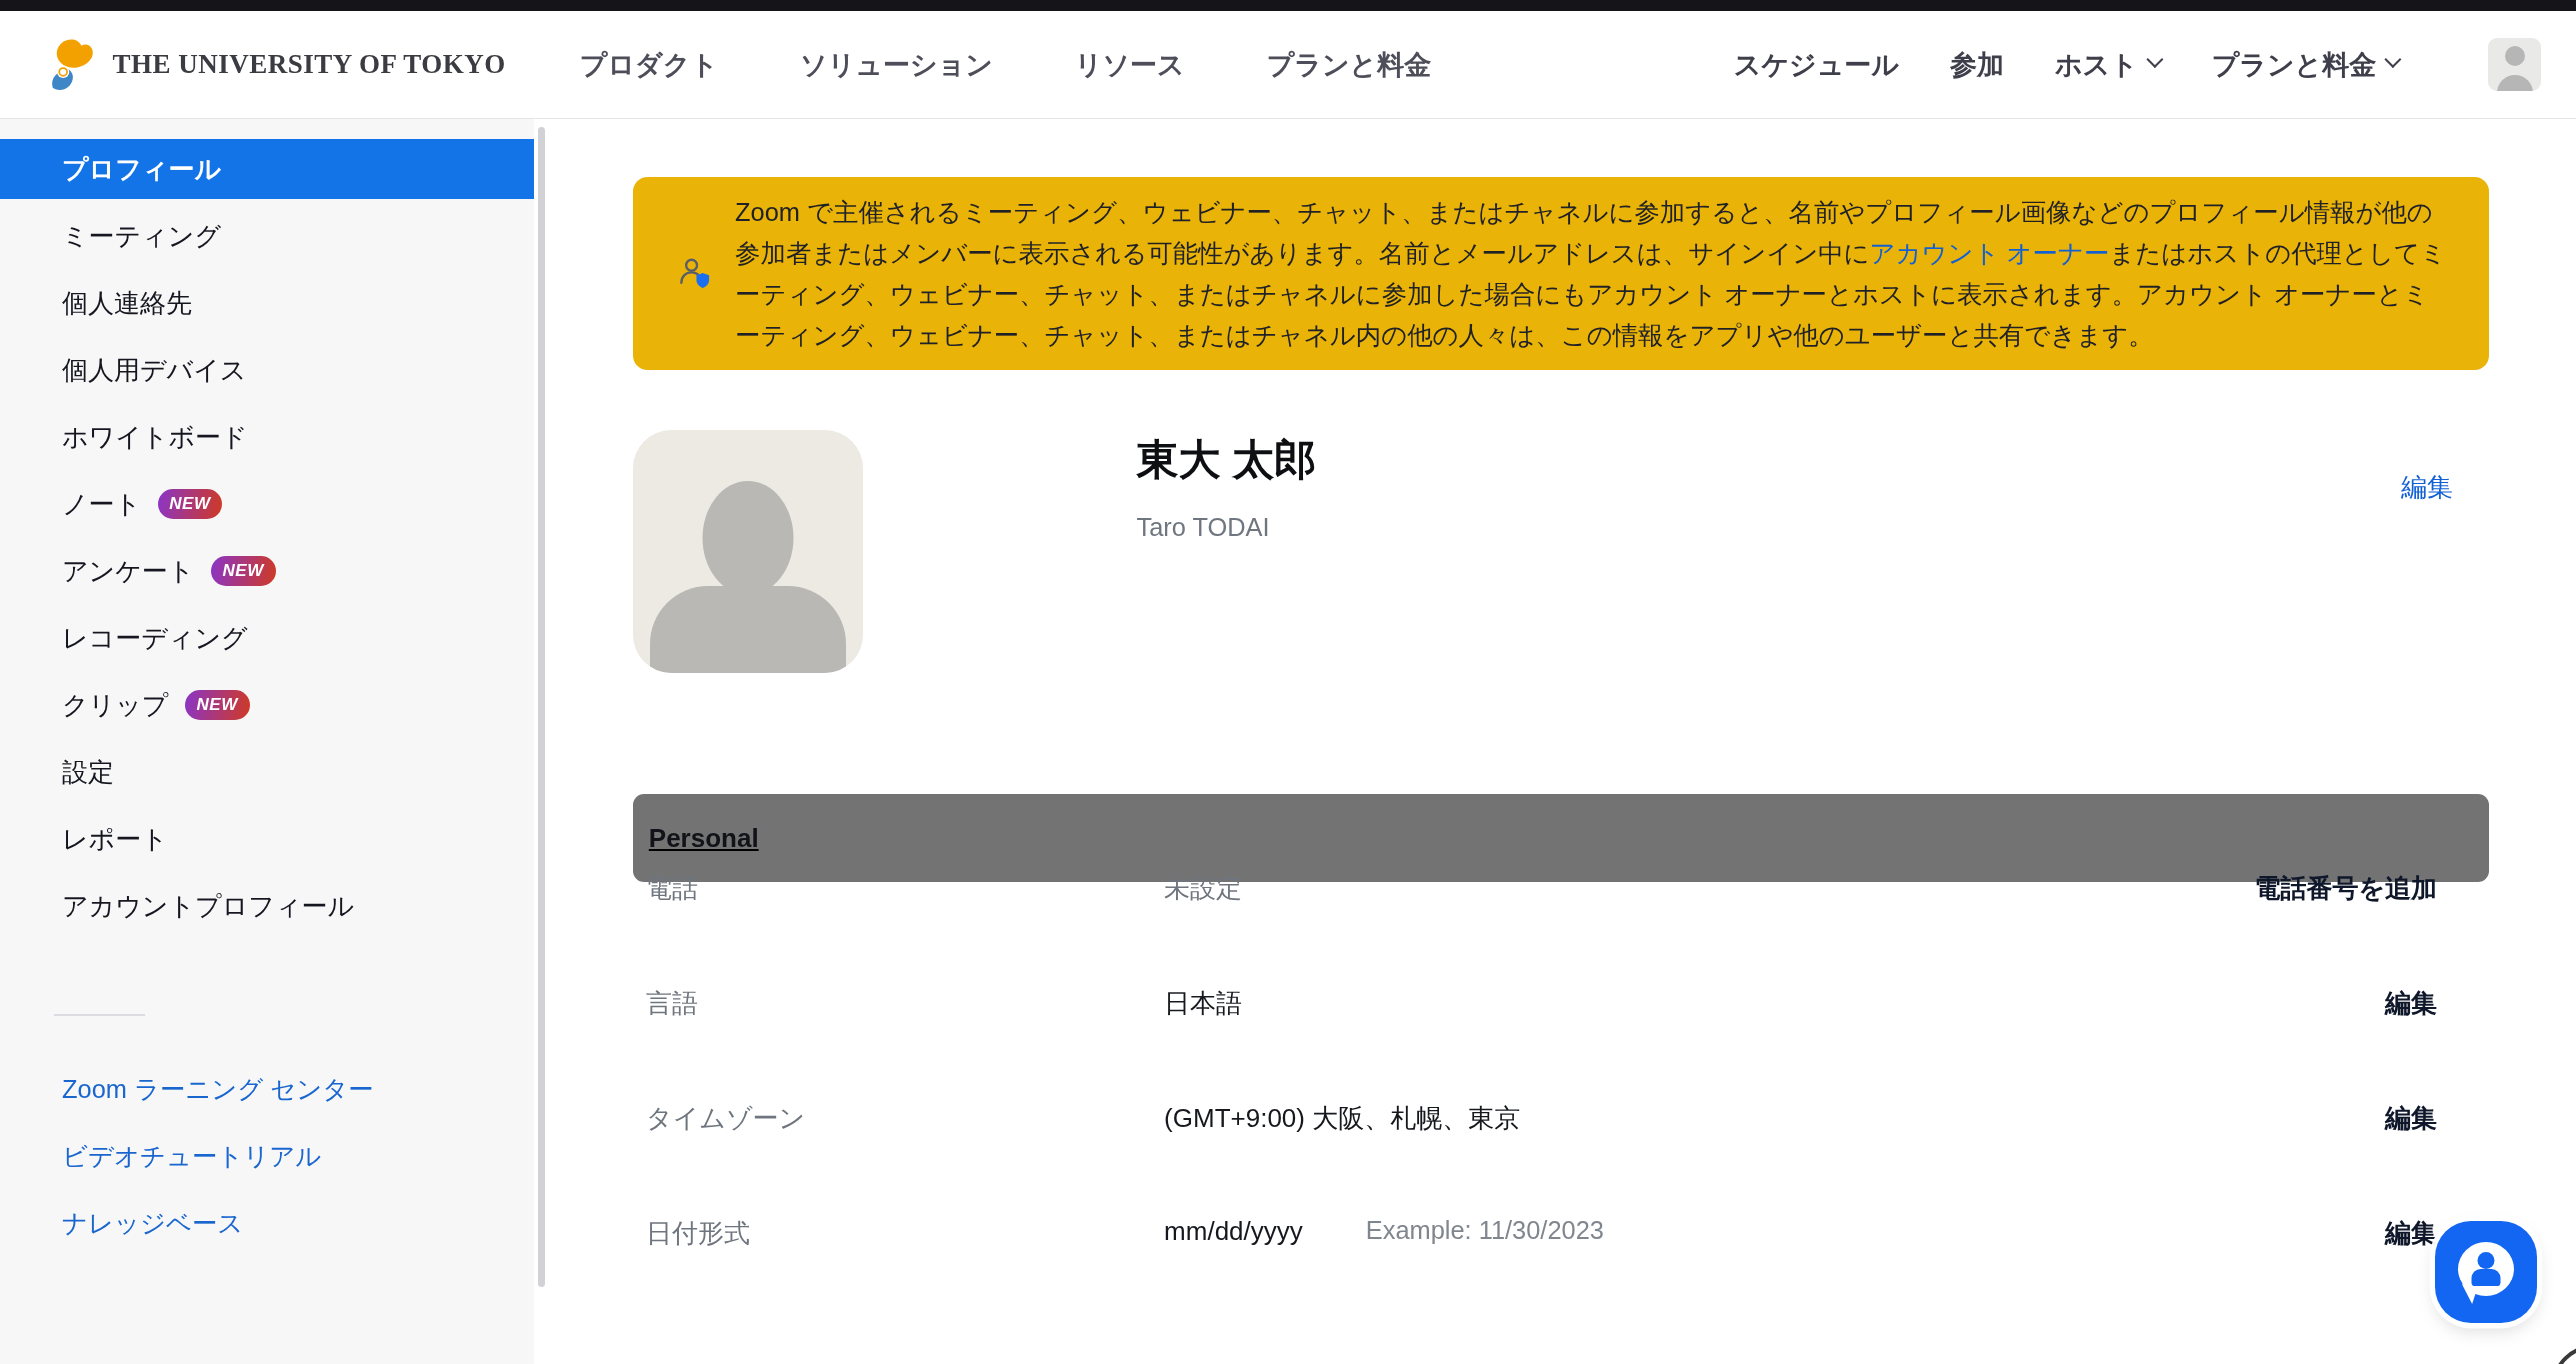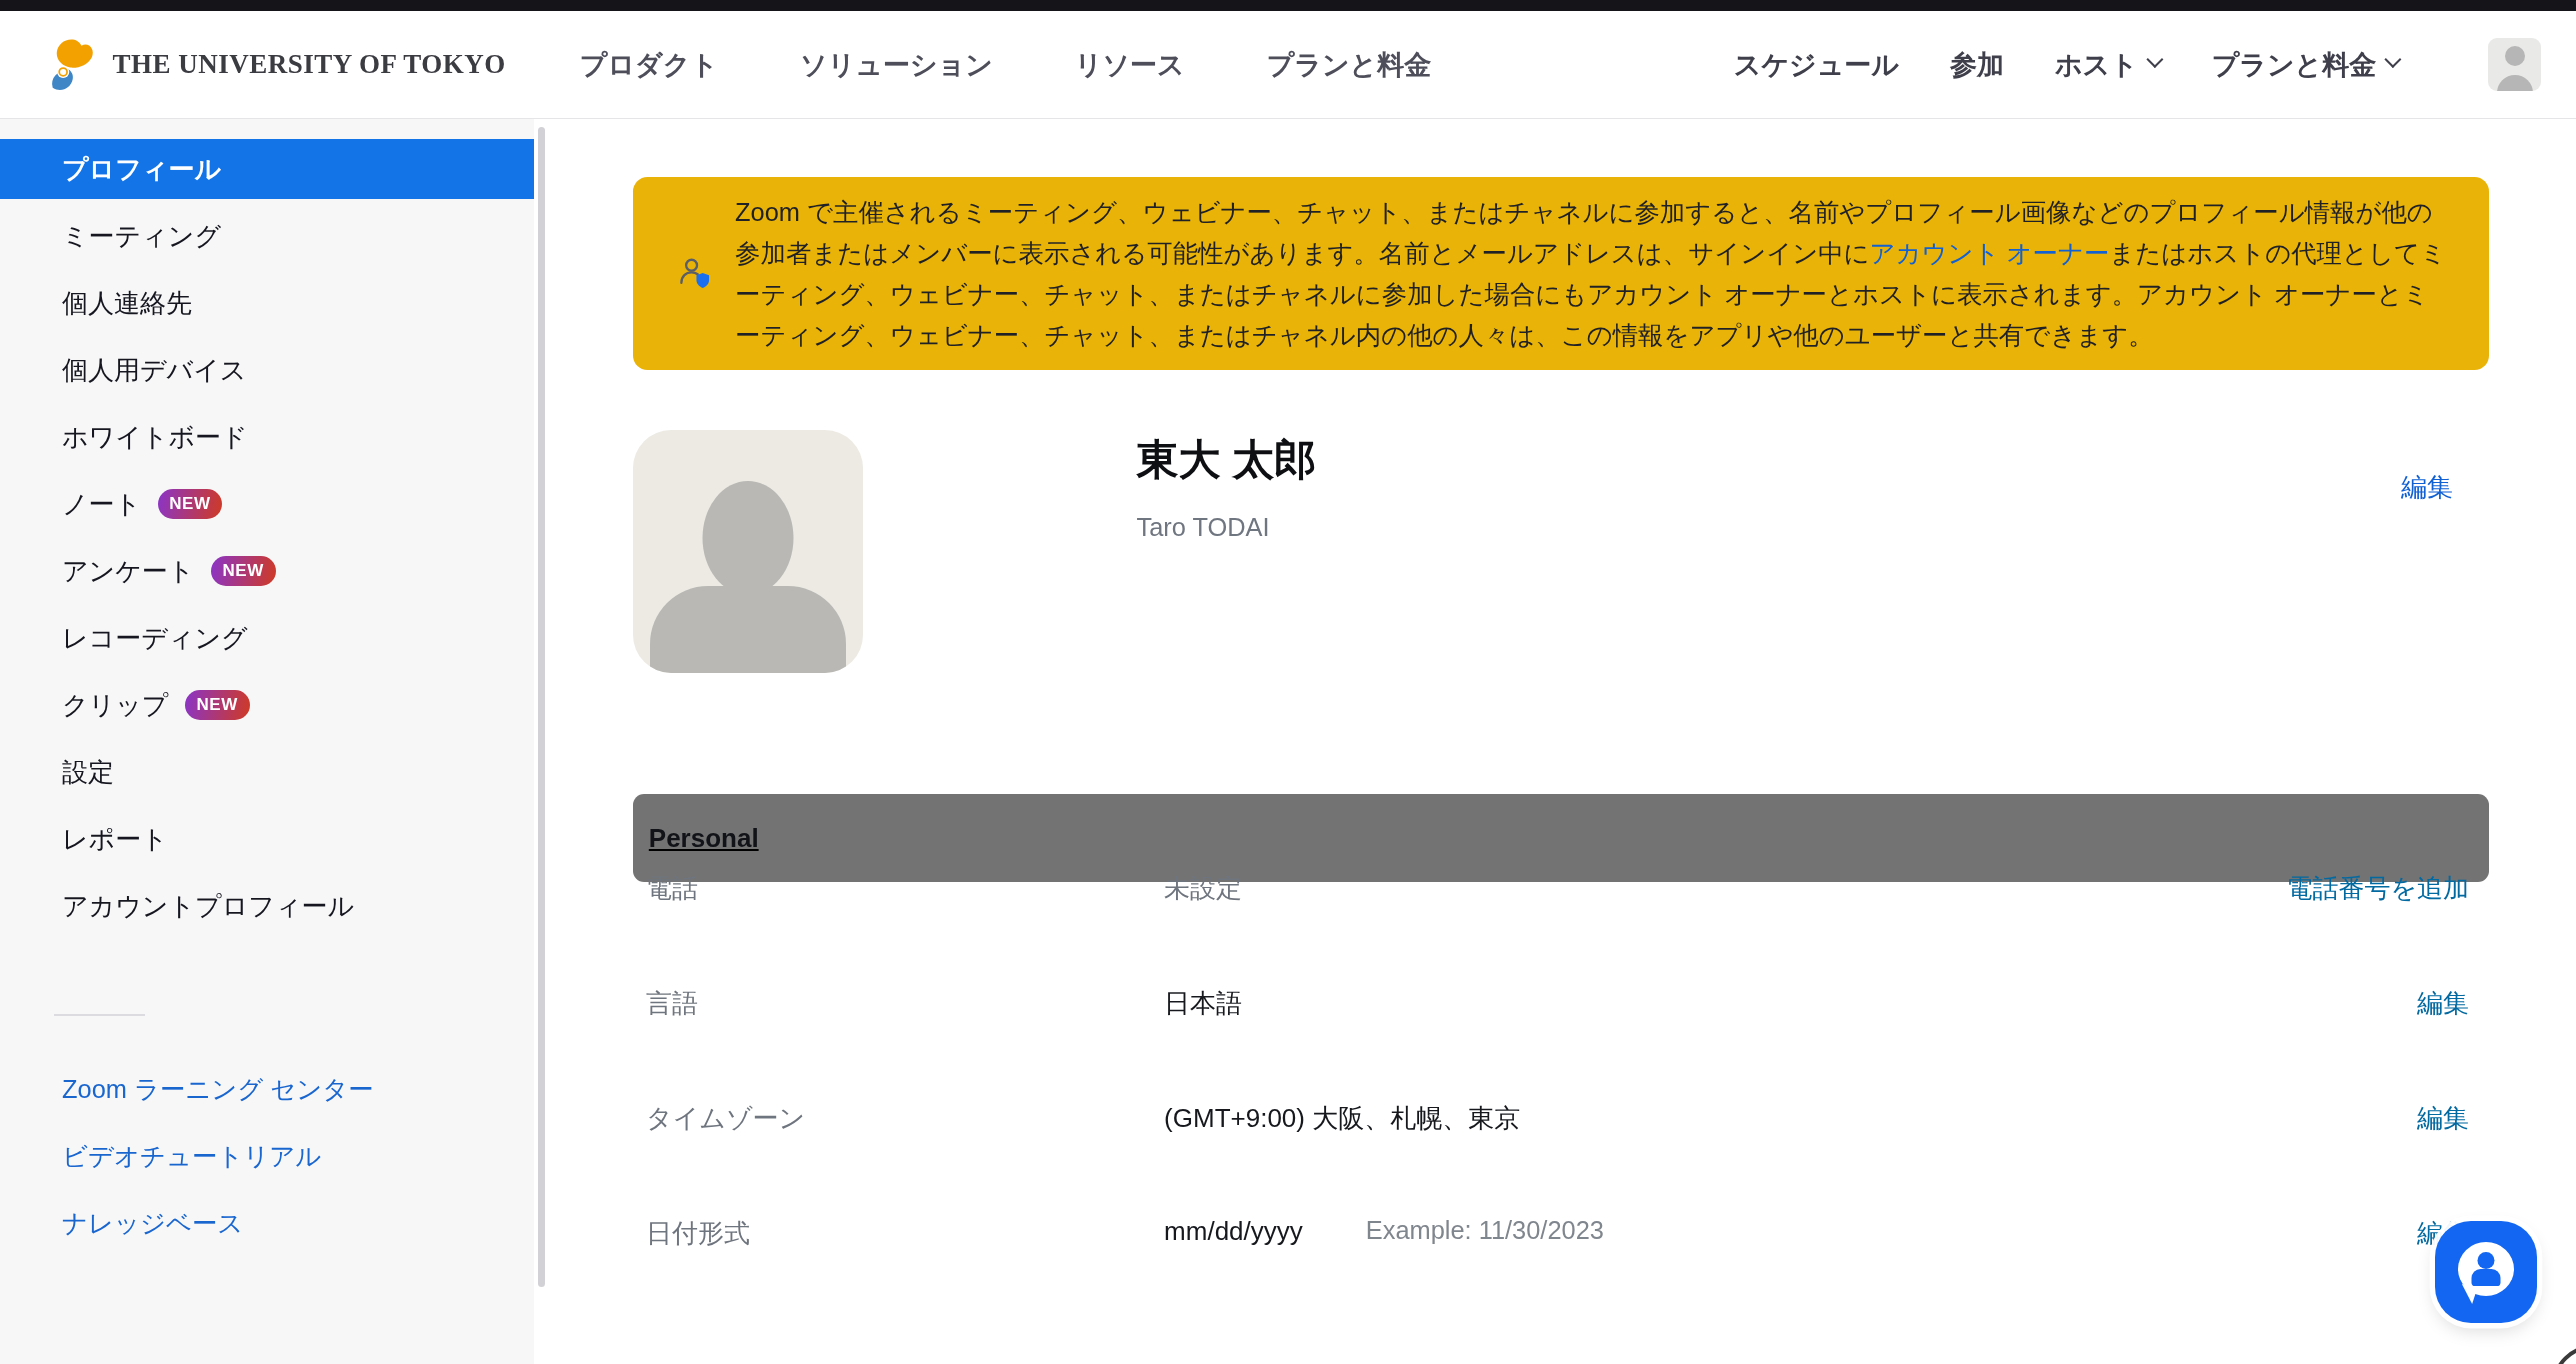--- a/index.html
+++ b/index.html
@@ -34,21 +34,21 @@
   
   .shell { display:flex; height:1245px; position:relative; }
 
   
   .sidebar { width:534px; background:#f7f7f8; padding-top:20px; flex:0 0 auto; }
   .side-nav { list-style:none; }
   .side-nav li { height:60px; margin-bottom:7px; display:flex; align-items:center;
     padding-left:62px; font-size:26px; font-weight:500; color:#15161f; cursor:pointer; }
   .side-nav li.active { background:#1374e8; color:#fff; font-weight:700; }
   .badge { margin-left:16.3px; background:linear-gradient(100deg,#8a35c8,#cf3a23); color:#fff;
-    font-size:17px; font-weight:700; padding:5.4px 11.8px; border-radius:15.4px; letter-spacing:0.5px; }
+    font-size:17px; font-weight:700; padding:5.4px 11.8px; border-radius:15.4px; letter-spacing:0.5px;font-style:italic; }
   .side-divider { width:91px; height:1.8px; background:#dcdce0; margin:78px 0 0 54px; }
   .side-footer { list-style:none; margin-top:41px; }
   .side-footer li { height:67px; display:flex; align-items:center; padding-left:62px;
     font-size:25.4px; color:#1a66cf; cursor:pointer; }
 
   
   .scroll-col { width:14.5px; background:#fff; position:relative; flex:0 0 auto; }
   .scroll-thumb { position:absolute; top:8.2px; left:3.6px; width:7.3px; height:1160px;
     background:#d2d2d6; border-radius:3.6px; cursor:grab; }
 
@@ -76,21 +76,21 @@
   .section-bar { margin-top:121px; height:88px; background:#737373; border-radius:11px;
     display:flex; align-items:center; padding-left:16.3px;text-decoration:underline; }
   .section-title { font-size:26px; font-weight:700; color:#121318; }
 
   .rows { margin-top:-11px; }
   .row { height:115px; display:flex; align-items:flex-start; padding-left:13.6px; font-size:26px; }
   .row-label { width:518px; color:#6f757e; flex:0 0 auto; }
   .row-value { color:#16181d; }
   .row-value.muted { color:#6f757e; }
   .row-example { color:#80868e; margin-left:63px; font-size:25.4px; }
-  .row-action { margin-left:auto; margin-right:20px; color:#0369a1; cursor:pointer; white-space:nowrap; }
+  .row-action { margin-left:auto; margin-right:52px; color:#0f172a; cursor:pointer; white-space:nowrap;font-weight:bold; }
 
   
   .support { position:absolute; left:2435px; top:1221px; width:102px; height:102px;
     background:#1266f1; border-radius:36px; cursor:pointer;
     box-shadow:0 0 0 5.4px rgba(255,255,255,.95), 0 7.3px 18px rgba(0,0,0,.15); }
   .bubble { position:absolute; left:23px; top:21px; width:56px; height:54px; background:#fff;
     border-radius:50%; }
   .bubble::after { content:""; position:absolute; left:0.9px; bottom:-6.4px; width:0; height:0;
     border-top:16.3px solid #fff; border-left:16.3px solid transparent; transform:rotate(18deg); }
   .bubble .p-head { position:absolute; left:50%; top:10px; transform:translateX(-50%);

